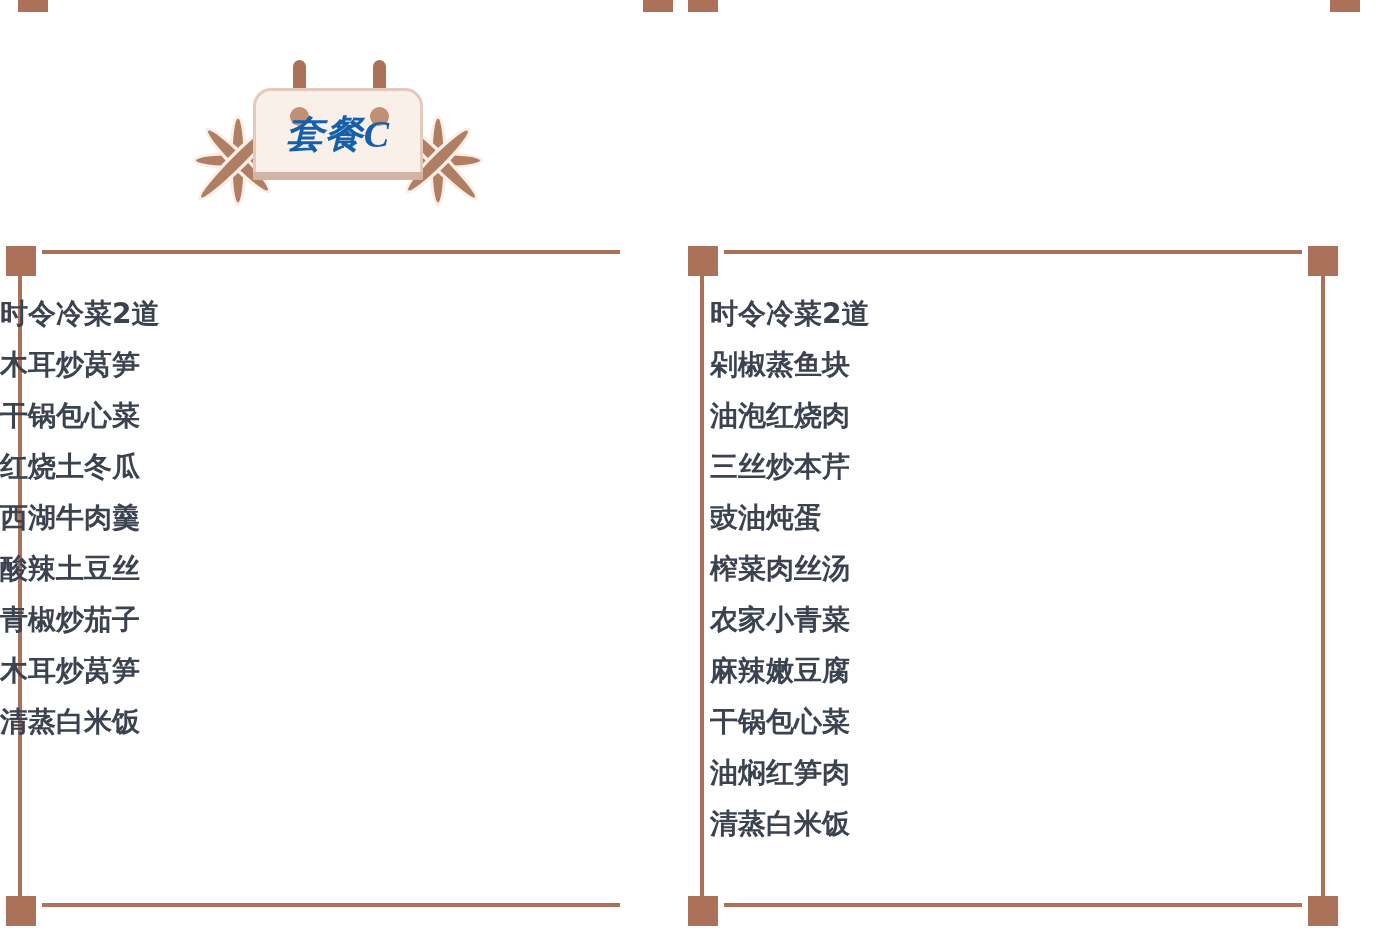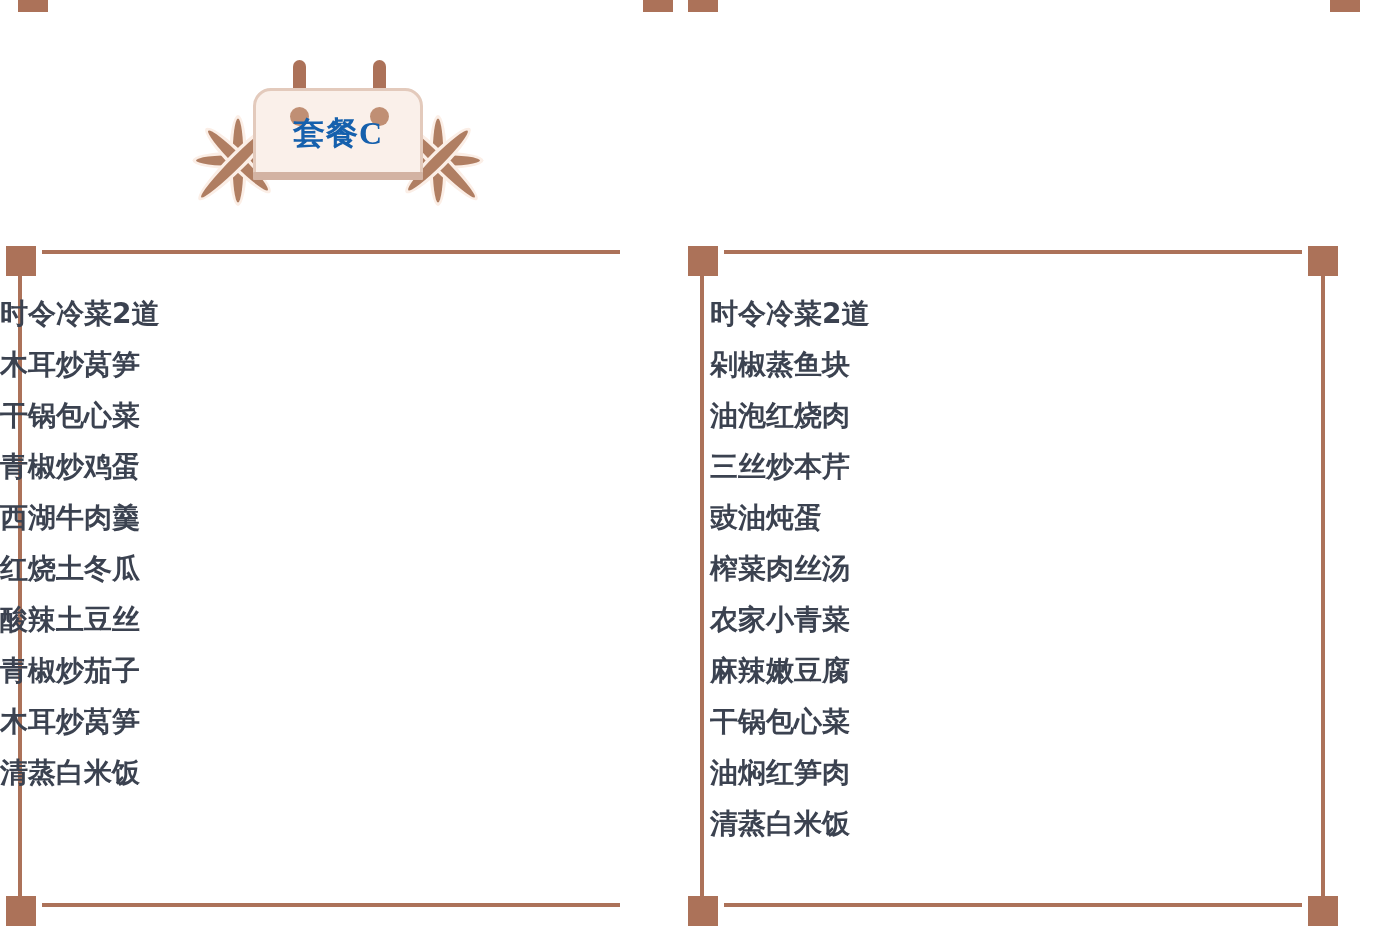--- a/index.html
+++ b/index.html
@@ -104,24 +104,25 @@
     position: absolute;
     left: 65px;
     top: 28px;
     width: 170px;
     height: 92px;
     display: flex;
     align-items: center;
     justify-content: center;
     font-family: "Liberation Serif", "DejaVu Serif", serif;
     font-weight: bold;
-    font-size: 32px;
+    font-size: 38px;
     color: #1560ad;
     letter-spacing: 1px;
     white-space: nowrap;
+    font-style: italic;
   }
 
   
   .burst {
     position: absolute;
     top: 52px;
     width: 96px;
     height: 96px;
   }
   .burst-left  { left: 2px; }
@@ -196,23 +197,22 @@
       <div class="badge-card-base"></div>
       <div class="pin-head pin-head-1"></div>
       <div class="pin-head pin-head-2"></div>
       <div class="badge-title">套餐C</div>
     </div>
 
     <div class="dish-list">
       <div class="dish">时令冷菜2道</div>
       <div class="dish">木耳炒莴笋</div>
       <div class="dish">干锅包心菜</div>
-      <div class="dish">青椒炒鸡蛋</div>
+      <div class="dish">红烧土冬瓜</div>
       <div class="dish">西湖牛肉羹</div>
-      <div class="dish">红烧土冬瓜</div>
       <div class="dish">酸辣土豆丝</div>
       <div class="dish">青椒炒茄子</div>
       <div class="dish">木耳炒莴笋</div>
       <div class="dish">清蒸白米饭</div>
     </div>
   </div>
 
   <div class="panel panel-d">
 
     <div class="marker" style="left:4px;  top:246px; width:30px; height:30px;"></div>

